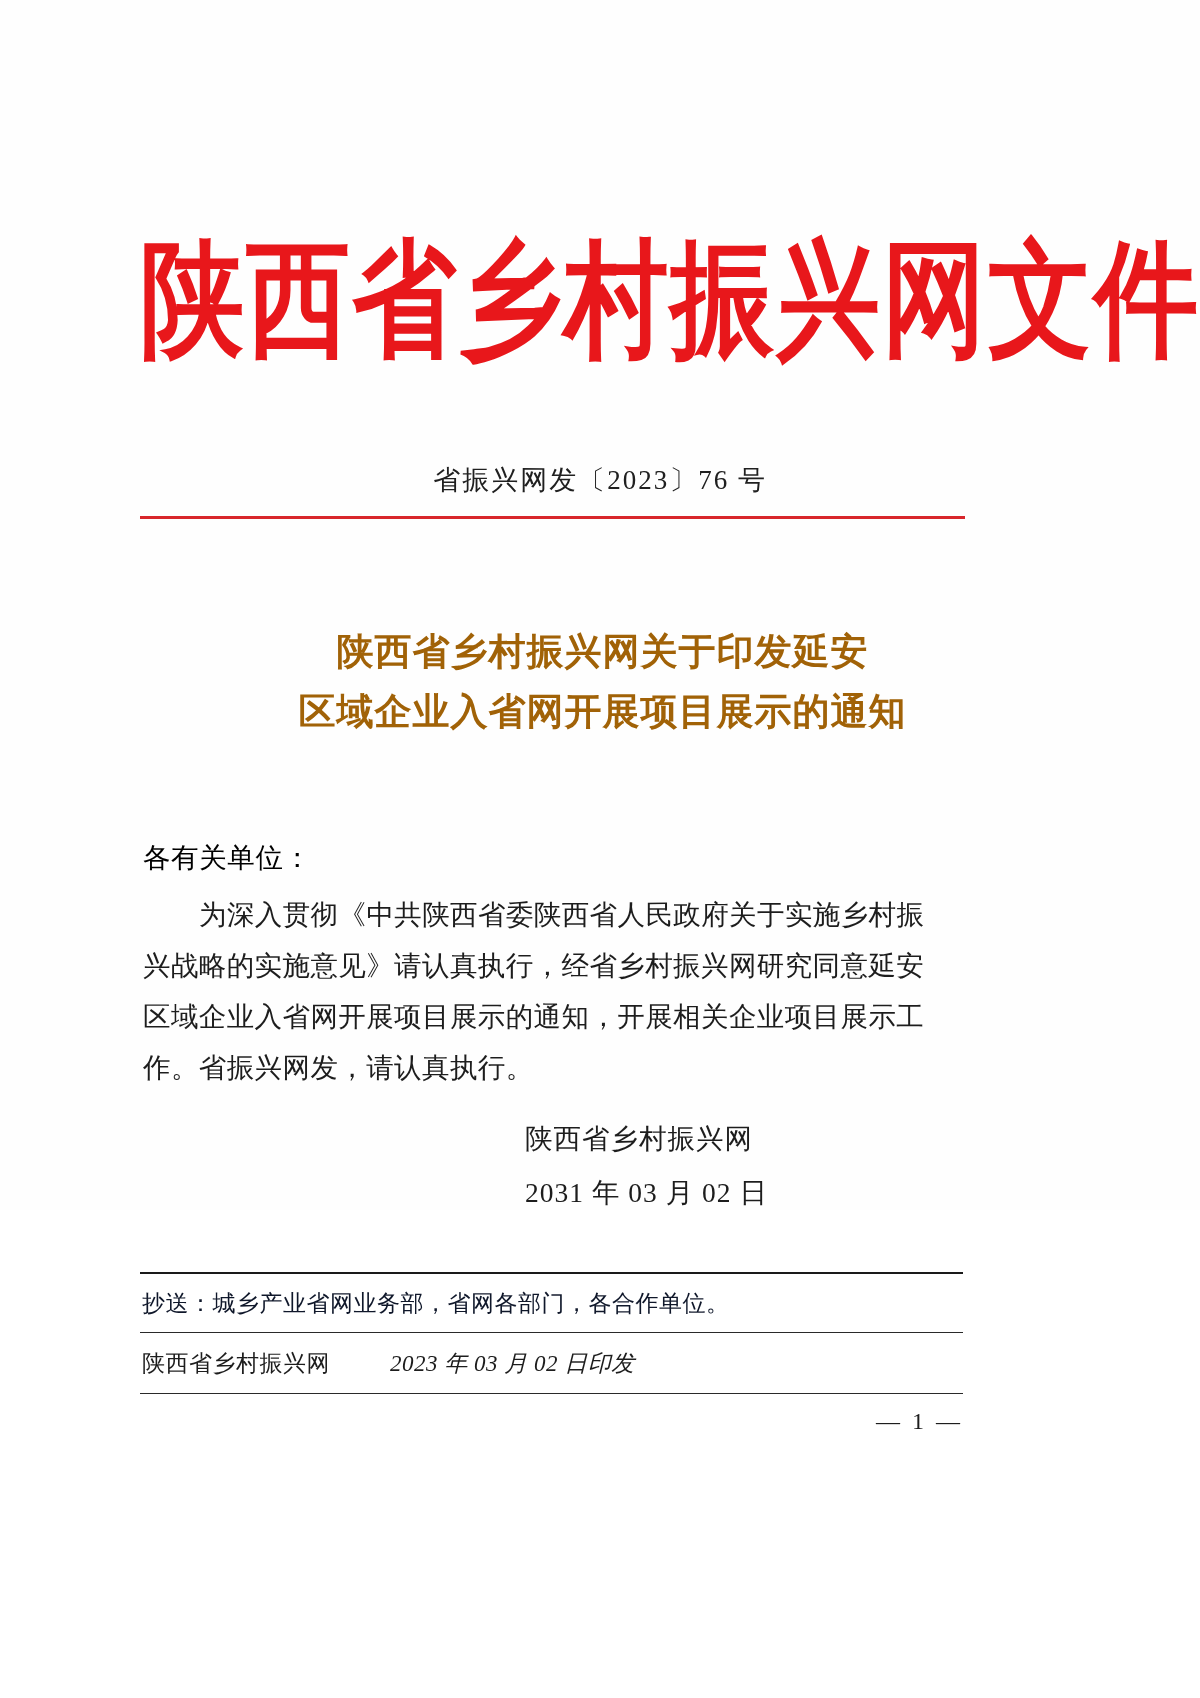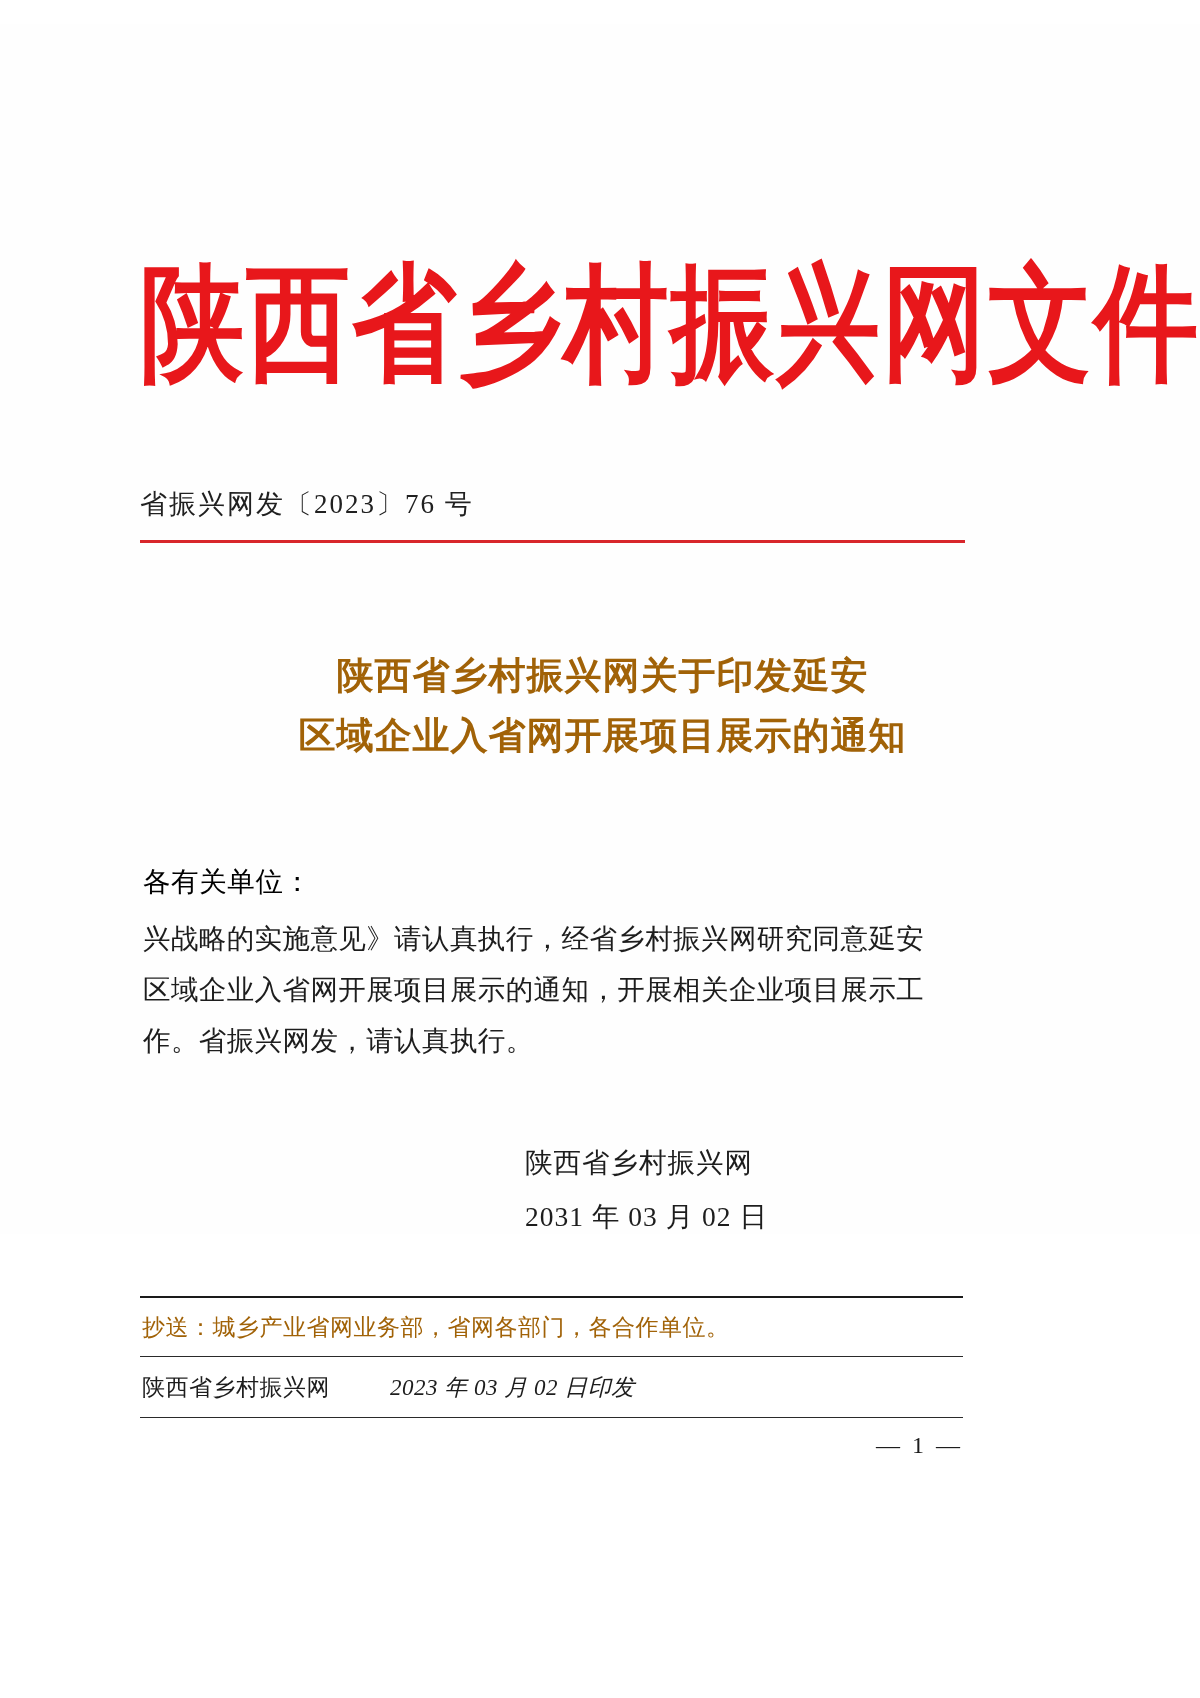--- a/index.html
+++ b/index.html
@@ -15,21 +15,20 @@
     color: #1a1a1a;
     overflow: hidden;
   }
 
   .page {
     position: absolute;
     left: 0; top: 0;
     width: 1200px;
     height: 1210px;
     background: #fefefe;
-    margin-top: 24px;
   }
 
   
   .masthead {
     position: absolute;
     left: 140px;
     top: 232px;
     width: 920px;
     text-align: center;
   }
@@ -44,20 +43,21 @@
     transform: scaleY(1.22);
     transform-origin: center top;
   }
 
   
   .doc-number {
     position: absolute;
     left: 140px;
     top: 462px;
     width: 920px;
+    text-align: center;
     font-size: 27px;
     letter-spacing: 2px;
     color: #202020;
   }
 
   
   .red-rule {
     position: absolute;
     left: 140px;
     top: 516px;
@@ -134,21 +134,21 @@
   }
   .footer-rule {
     width: 100%;
     height: 2px;
     background: #1a1a1a;
   }
   .footer-rule.thin { height: 1px; background: #2a2a2a; }
   .cc-line {
     font-size: 23px;
     letter-spacing: 0.5px;
-    color: #a16207;
+    color: #0f172a;
     padding: 14px 2px 13px 2px;
     white-space: nowrap;
   }
   .imprint-row {
     display: flex;
     align-items: center;
     font-size: 23px;
     letter-spacing: 0.5px;
     color: #1d1d1d;
     padding: 15px 2px 14px 2px;
@@ -183,20 +183,21 @@
   <div class="red-rule"></div>
 
   <div class="main-title">
     <div class="tline">陕西省乡村振兴网关于印发延安</div>
     <div class="tline">区域企业入省网开展项目展示的通知</div>
   </div>
 
   <div class="body-block">
     <div class="salutation">各有关单位：</div>
     <div class="para">
+      <span class="bline indent">为深入贯彻《中共陕西省委陕西省人民政府关于实施乡村振</span>
       <span class="bline">兴战略的实施意见》请认真执行，经省乡村振兴网研究同意延安</span>
       <span class="bline">区域企业入省网开展项目展示的通知，开展相关企业项目展示工</span>
       <span class="bline">作。省振兴网发，请认真执行。</span>
     </div>
   </div>
 
   <div class="signature">
     <div class="sig-line">陕西省乡村振兴网</div>
     <div class="sig-line">2031 年 03 月 02 日</div>
   </div>

